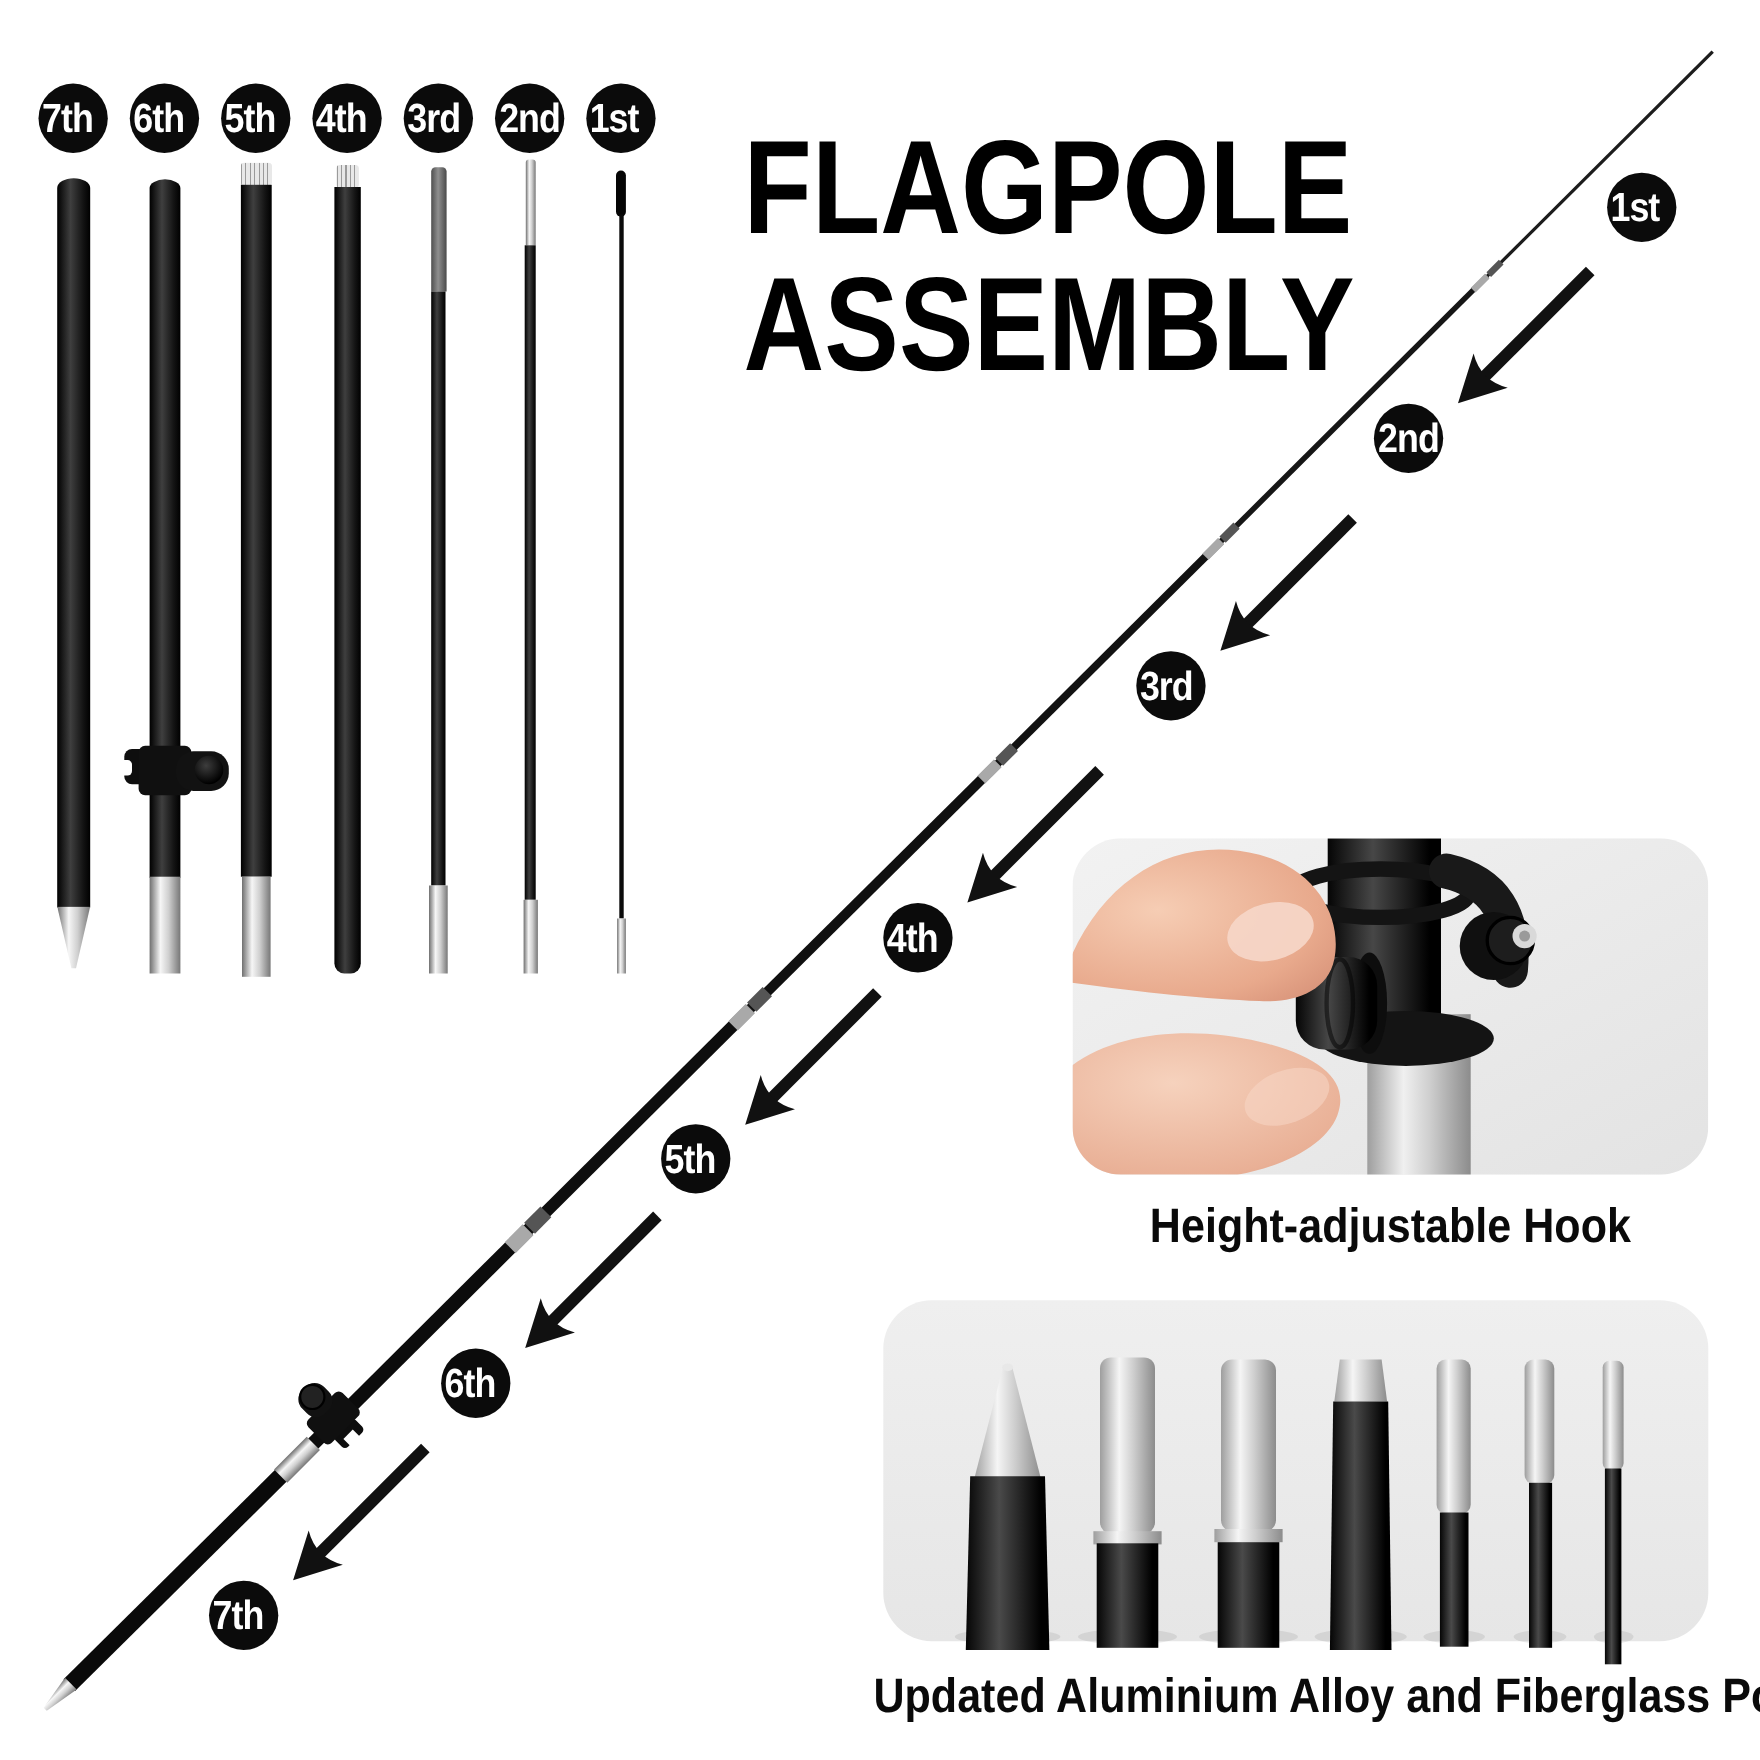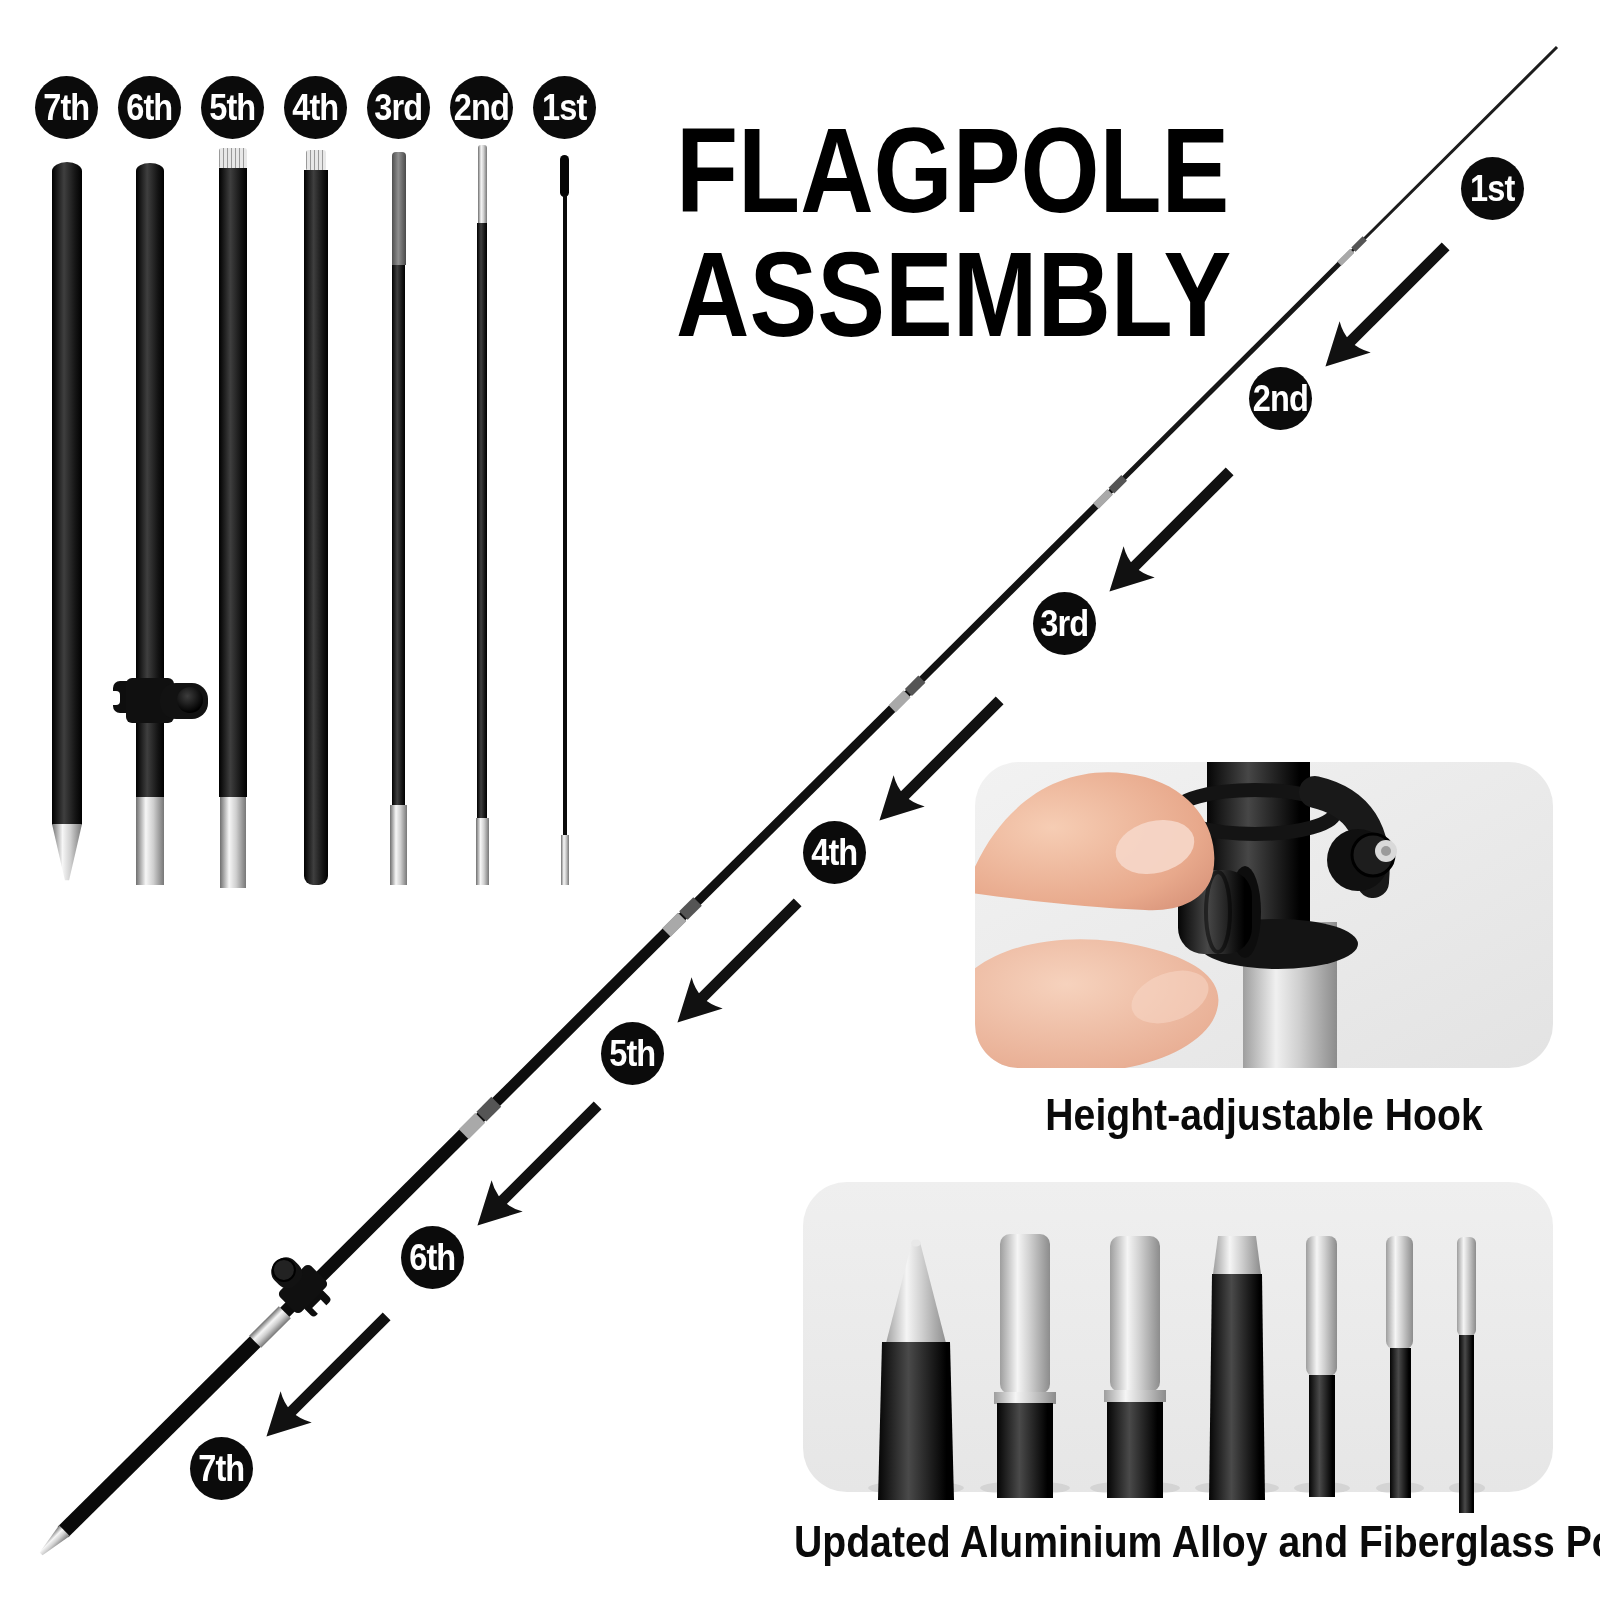--- a/index.html
+++ b/index.html
@@ -1,17 +1,17 @@
 <!DOCTYPE html>
 <html><head>
 <meta charset="utf-8">
 <style>
   html,body{margin:0;padding:0;}
   #canvas{position:relative;width:1600px;height:1600px;background:#fff;overflow:hidden;font-family:"Liberation Sans",sans-serif;}
-  .clabel{position:absolute;width:63px;height:63px;border-radius:50%;background:#0b0b0b;color:#fff;display:flex;align-items:center;justify-content:center;font-size:37px;font-weight:700;}
+  .clabel{position:absolute;width:63px;height:63px;border-radius:50%;background:#0b0b0b;color:#fff;display:flex;align-items:center;font-size:37px;font-weight:700;}
   .clabel>span{display:block;transform:scaleX(.88);letter-spacing:-1px;white-space:nowrap;}
   .pp{position:absolute;}
   .bk{background:linear-gradient(90deg,#000 0%,#3f3f3f 40%,#141414 78%,#000 100%);}
   .sil{background:linear-gradient(90deg,#6f6f6f,#f6f6f6 35%,#cfcfcf 62%,#777);}
   .rib{background:repeating-linear-gradient(90deg,#9a9a9a 0 1px,#e8e8e8 1px 4px),linear-gradient(90deg,#999,#eee 40%,#aaa);}
   .gry{background:linear-gradient(90deg,#4f4f4f,#8f8f8f 45%,#4a4a4a);}
   .title{position:absolute;left:676px;top:108px;font-size:121px;line-height:124px;font-weight:700;color:#000;transform:scaleX(.84);transform-origin:0 0;white-space:nowrap;}
   .caption{position:absolute;font-size:44px;line-height:44px;font-weight:700;color:#0a0a0a;text-align:center;white-space:nowrap;transform:scaleX(.89);}
 </style>
 </head>

